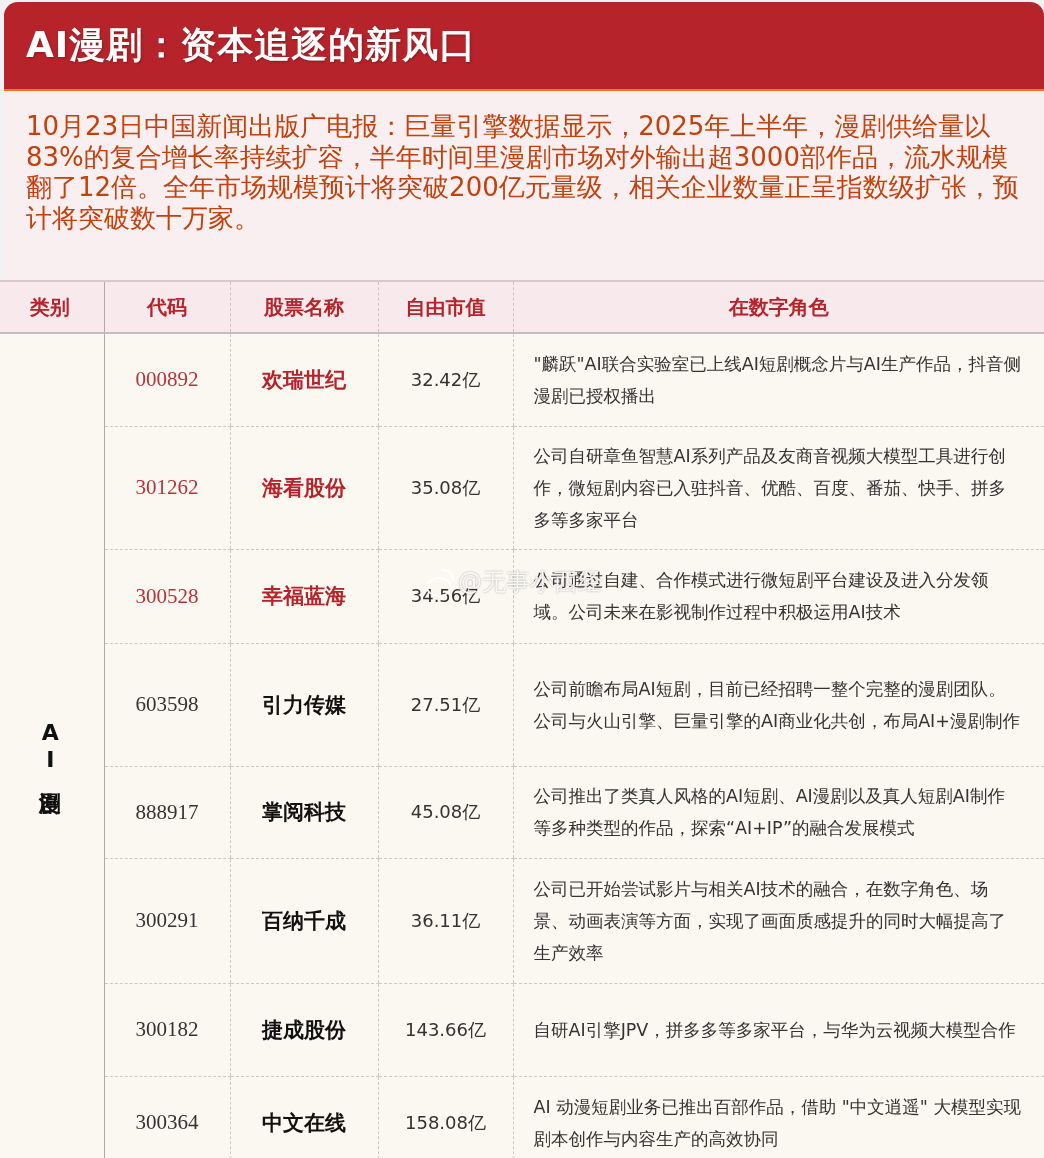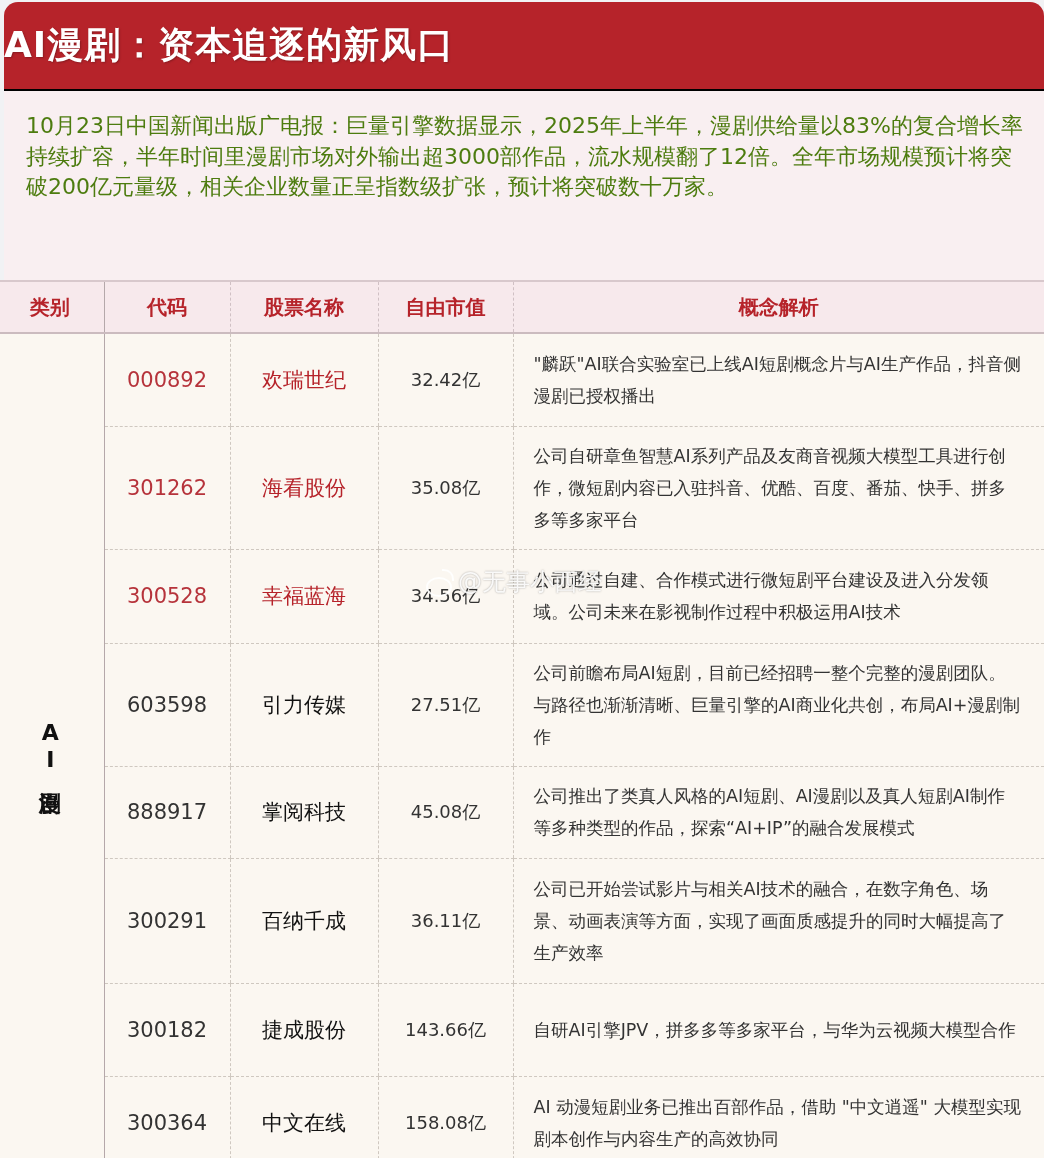--- a/index.html
+++ b/index.html
@@ -1,30 +1,30 @@
 <!DOCTYPE html>
 <html><head>
 <meta charset="utf-8">
 <style>
   * { box-sizing: border-box; margin: 0; padding: 0; }
   html, body { width: 1044px; height: 1158px; overflow: hidden; background: #f1f2f4; }
   body { font-family: "DejaVu Sans", "Liberation Sans", sans-serif; position: relative; }
   .card { position: absolute; left: 4px; top: 2px; width: 1040px; height: 1156px; background: #f8eef0; border-radius: 14px 14px 0 0; overflow: hidden; }
-  .header { height: 89px; background: #b6232a; display: flex; align-items: center; border-bottom: 2px solid #000000; }
+  .header { height: 89px; background: #b6232a; display: flex; align-items: center; padding-left: 22px; border-bottom: 2px solid #f97316; }
   .header h1 { color: #ffffff; font-size: 36px; font-weight: bold; letter-spacing: 1px; text-shadow: 1px 1px 2px rgba(0,0,0,0.25); }
-  .intro { height: 190px; padding: 20px 20px 0 22px; color: #4d7c0f; font-size: 22px; line-height: 30.5px; background: #f9eff1; }
+  .intro { height: 190px; padding: 20px 20px 0 22px; color: #c2410c; font-size: 26px; line-height: 30.5px; background: #f9eff1; }
   .intro p { margin: 0; }
   table { border-collapse: collapse; position: absolute; top: 280px; left: -4px; width: 1048px; table-layout: fixed; }
   th { height: 52px; background: #f7e9ec; color: #b6232a; font-size: 20px; font-weight: bold; border-top: 2px solid #d8c8cc; border-bottom: 2px solid #cbbbbf; border-left: 1px dashed #d0c0c4; }
   th:first-child { border-left: none; border-right: 1.5px solid #b5a8aa; }
   td { background: #fbf7f1; border-left: 1px dashed #cfc8c0; border-bottom: 1px dashed #cfc8c0; text-align: center; font-size: 20px; color: #333; vertical-align: middle; }
   td.cat { border-left: none; border-right: 1.5px solid #b5a8aa; border-bottom: none; }
   .cat-label { display: inline-block; writing-mode: vertical-rl; text-orientation: upright; font-weight: bold; font-size: 22px; color: #111; letter-spacing: 2px; }
-  td.code { font-size: 21px; }
-  td.name { font-weight: normal; font-size: 21px; color: #111; }
+  td.code { font-size: 21px; font-family: Liberation Serif, serif; }
+  td.name { font-weight: bold; font-size: 21px; color: #111; }
   td.cap { font-size: 18px; margin-top: 38px; }
   td.desc { text-align: left; padding: 0 22px 0 20px; font-size: 17.5px; line-height: 32px; color: #333; }
   tr.hl td.code { color: #b6333b; }
   tr.hl td.name { color: #b6232a; }
   .watermark { position: absolute; left: 424px; top: 566px; color: rgba(255,255,255,0.9); font-size: 24px; display: flex; align-items: center; gap: 4px; text-shadow: 0 0 2px rgba(0,0,0,0.35); pointer-events: none; }
   .wb-icon { width: 30px; height: 26px; position: relative; }
   .wb-icon::before { content: ""; position: absolute; left: 2px; top: 8px; width: 22px; height: 16px; border-radius: 50%; border: 2px solid rgba(255,255,255,0.9); }
   .wb-icon::after { content: ""; position: absolute; left: 18px; top: 0; width: 10px; height: 10px; border-top: 2px solid rgba(255,255,255,0.9); border-right: 2px solid rgba(255,255,255,0.9); border-radius: 0 10px 0 0; }
 </style>
 </head>
@@ -46,21 +46,21 @@
       <col style="width:148px">
       <col style="width:135px">
       <col style="width:531px">
   </colgroup>
   <thead>
     <tr>
       <th>类别</th>
       <th>代码</th>
       <th>股票名称</th>
       <th>自由市值</th>
-      <th>概念解析</th>
+      <th>在数字角色</th>
     </tr>
   </thead>
   <tbody>
     <tr class="hl" style="height:93px">
       <td class="cat" rowspan="8"><span class="cat-label">AI漫剧</span></td>
       <td class="code">000892</td>
       <td class="name">欢瑞世纪</td>
       <td class="cap">32.42亿</td>
       <td class="desc">"麟跃"AI联合实验室已上线AI短剧概念片与AI生产作品，抖音侧漫剧已授权播出</td>
     </tr>
@@ -73,21 +73,21 @@
     <tr class="hl" style="height:94px">
       <td class="code">300528</td>
       <td class="name">幸福蓝海</td>
       <td class="cap">34.56亿</td>
       <td class="desc">公司通过自建、合作模式进行微短剧平台建设及进入分发领域。公司未来在影视制作过程中积极运用AI技术</td>
     </tr>
     <tr style="height:123px">
       <td class="code">603598</td>
       <td class="name">引力传媒</td>
       <td class="cap">27.51亿</td>
-      <td class="desc">公司前瞻布局AI短剧，目前已经招聘一整个完整的漫剧团队。与路径也渐渐清晰、巨量引擎的AI商业化共创，布局AI+漫剧制作</td>
+      <td class="desc">公司前瞻布局AI短剧，目前已经招聘一整个完整的漫剧团队。公司与火山引擎、巨量引擎的AI商业化共创，布局AI+漫剧制作</td>
     </tr>
     <tr style="height:92px">
       <td class="code">888917</td>
       <td class="name">掌阅科技</td>
       <td class="cap">45.08亿</td>
       <td class="desc">公司推出了类真人风格的AI短剧、AI漫剧以及真人短剧AI制作等多种类型的作品，探索“AI+IP”的融合发展模式</td>
     </tr>
     <tr style="height:125px">
       <td class="code">300291</td>
       <td class="name">百纳千成</td>

